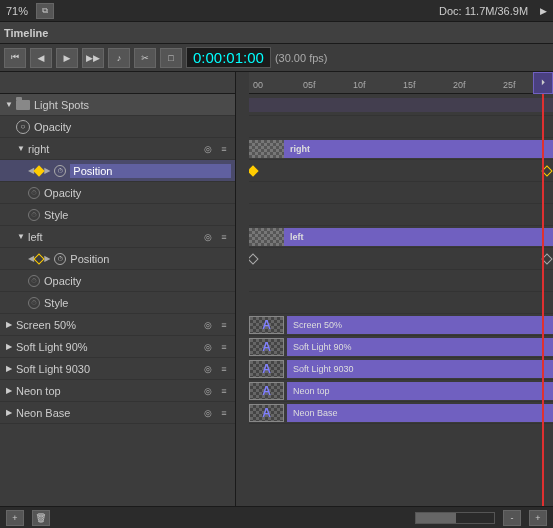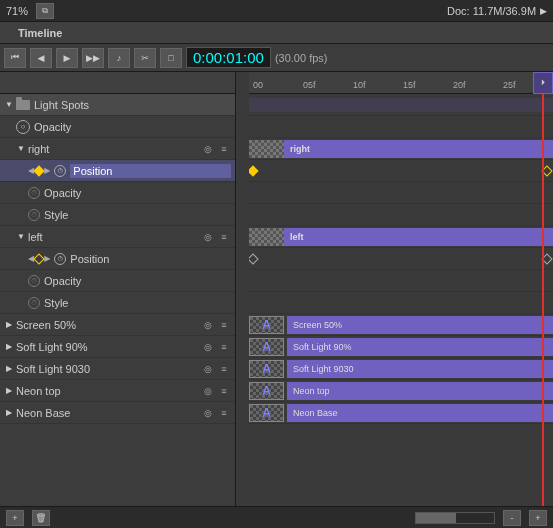--- a/index.html
+++ b/index.html
@@ -22,31 +22,31 @@
       padding: 0 6px;
       gap: 8px;
       border-bottom: 1px solid #1a1a1a;
     }
     .doc-info {
       margin-left: auto;
       font-size: 11px;
       color: #ccc;
       display: flex;
       align-items: center;
-      gap: 4px;
+      gap: 12px;
       padding-left: 24px;
     }
 
     
     .timeline-header {
       height: 22px;
       background: #404040;
       display: flex;
       align-items: center;
-      padding: 0 18px;
+      padding: 0 4px;
       border-bottom: 1px solid #1a1a1a;
     }
 
     
     .controls-bar {
       height: 28px;
       background: #3c3c3c;
       display: flex;
       align-items: center;
       padding: 0 4px;

